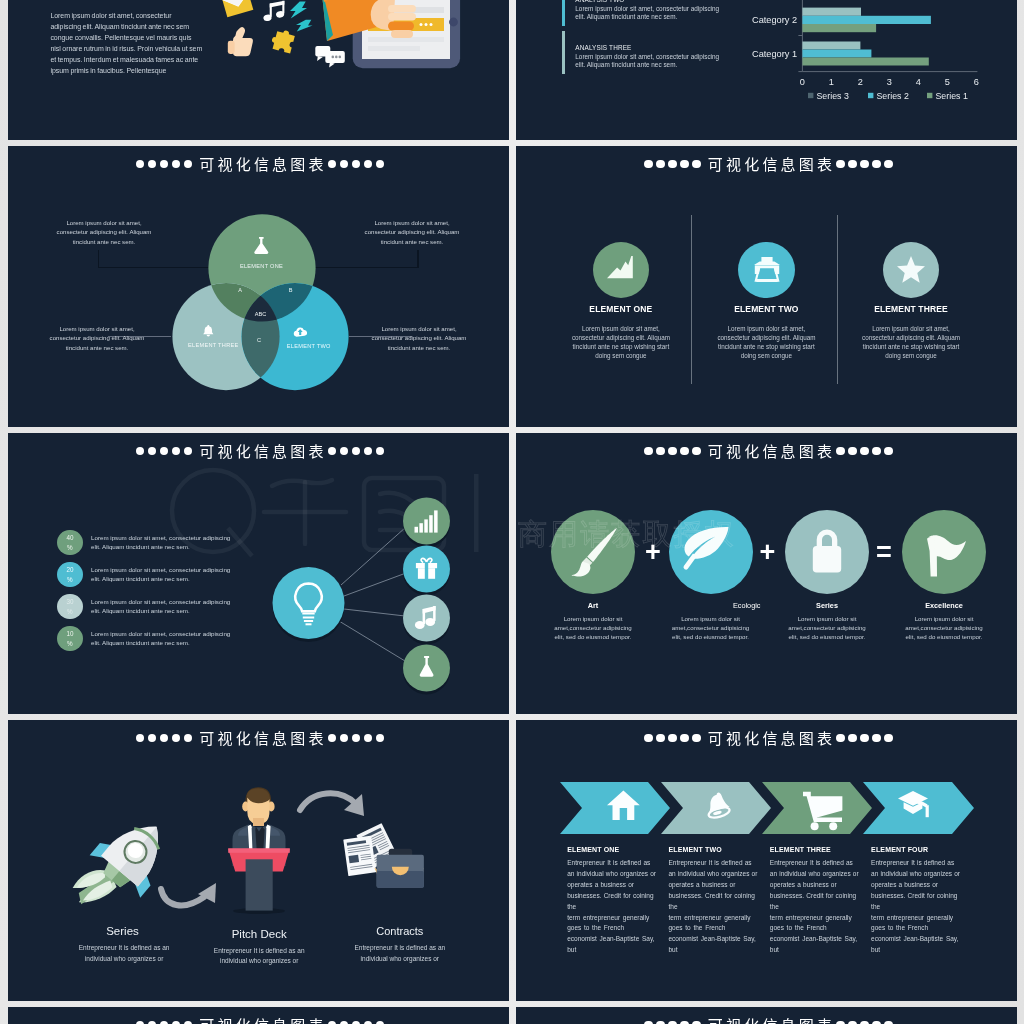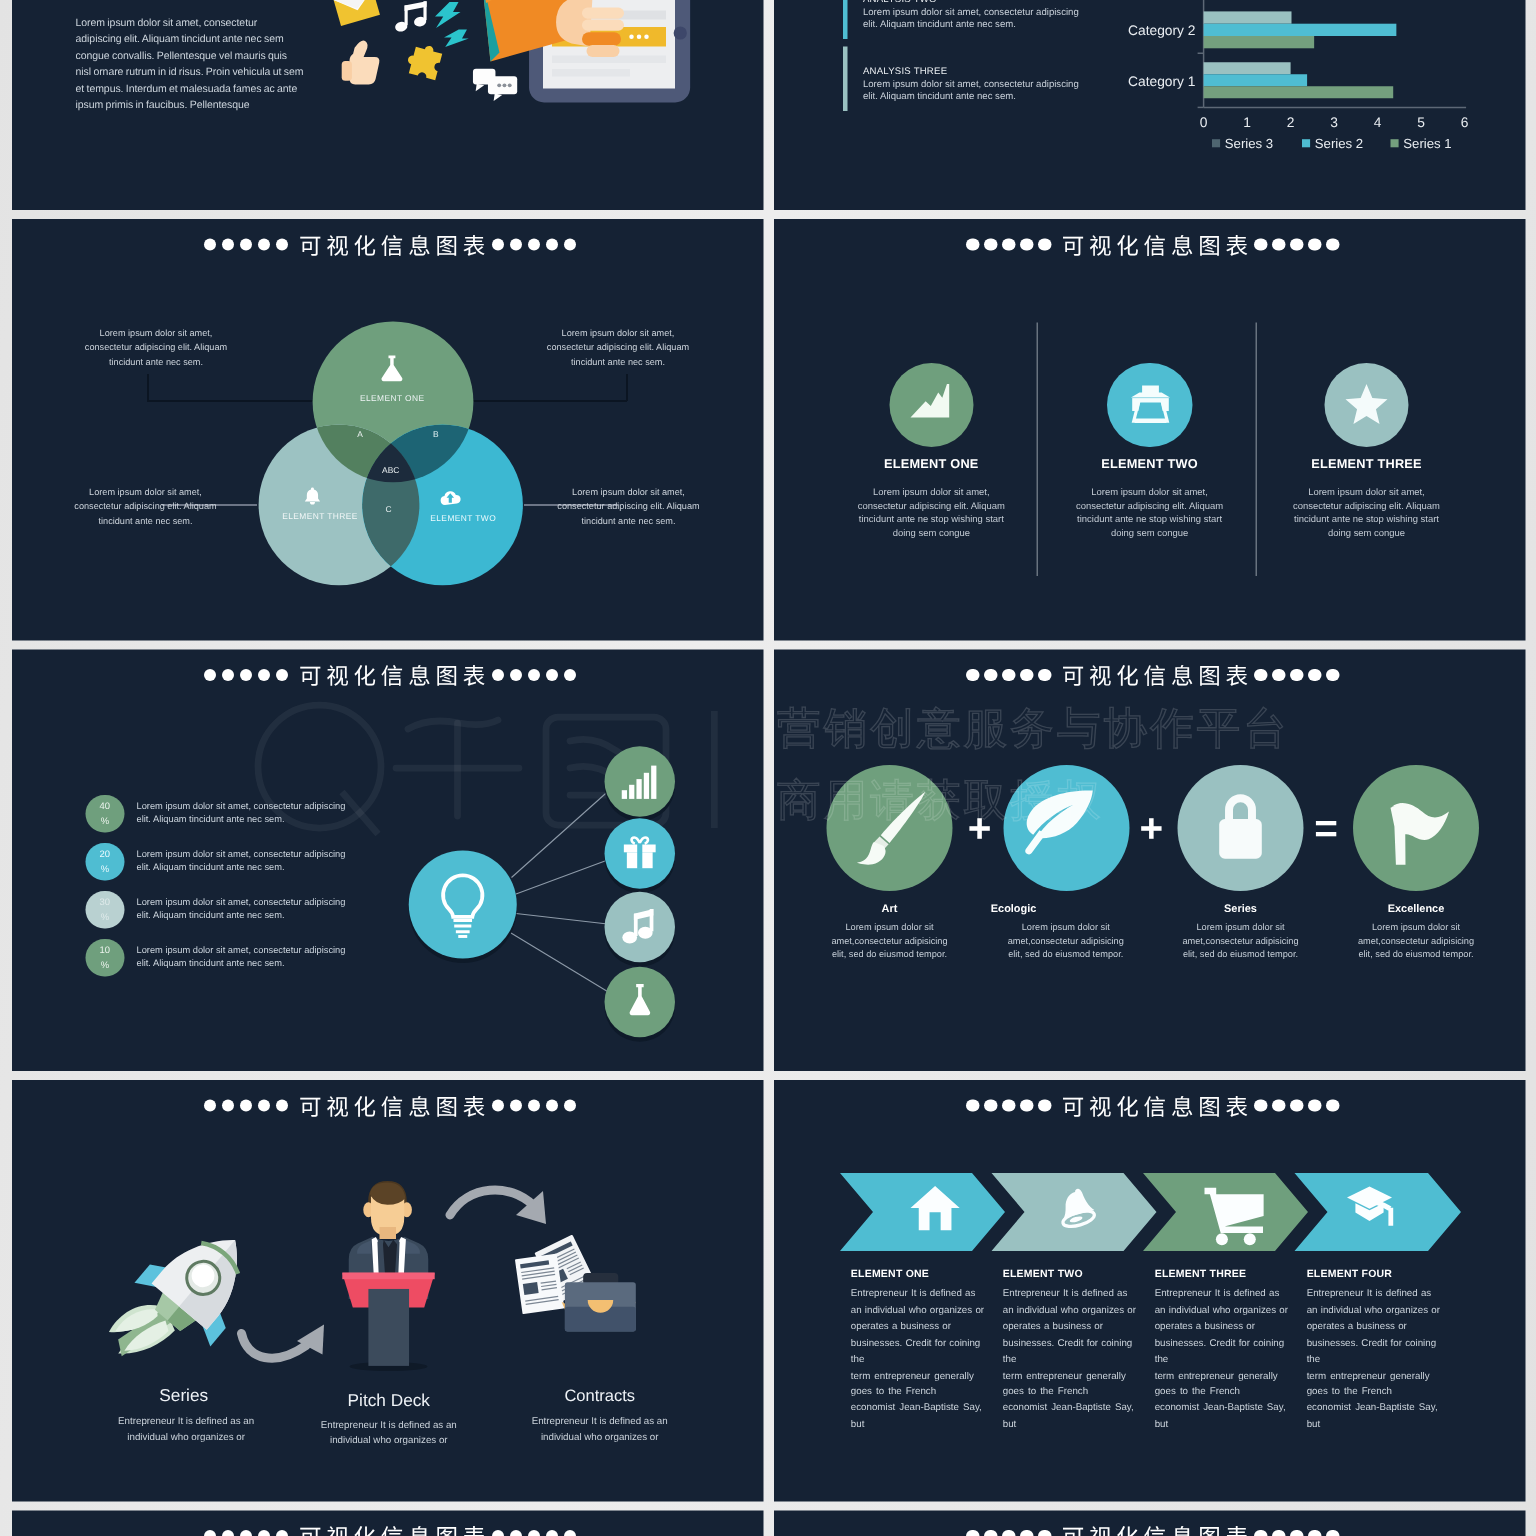--- a/index.html
+++ b/index.html
@@ -373,21 +373,20 @@
       <path d="M6.6 0 h5.0 v2.1 h-1.3 v6.1 l5.4 10.1 a1.6 1.6 0 0 1 -1.4 2.5 h-10.4 a1.6 1.6 0 0 1 -1.4 -2.5 l5.4 -10.1 v-6.1 h-1.3 z" fill="#fff"></path>
     </g>
   </svg>
 </div>
 
 <div class="slide" style="left:516px;top:433px;">
   <div class="stitle">
     <span class="dots dl"><i></i><i></i><i></i><i></i><i></i></span><span>可视化信息图表</span><span class="dots dr"><i></i><i></i><i></i><i></i><i></i></span>
   </div>
   <div style="position:absolute;left:0;top:0;width:501px;height:281px;overflow:hidden;z-index:5;pointer-events:none;">
-    <div style="position:absolute;left:2px;top:32.7px;color:transparent;-webkit-text-stroke:0.85px rgba(255,255,255,0.155);font-size:29px;font-weight:400;letter-spacing:2.1px;white-space:nowrap;line-height:40px;">营销创意服务与协作平台</div>
     <div style="position:absolute;left:2px;top:80.9px;color:transparent;-webkit-text-stroke:0.85px rgba(255,255,255,0.155);font-size:29px;font-weight:400;letter-spacing:2.1px;white-space:nowrap;line-height:40px;">商用请获取授权</div>
   </div>
 
   <div>
     <div style="position:absolute;left:35px;top:77px;width:84px;height:84px;border-radius:50%;background:#6f9f7d;"></div>
     <svg style="position:absolute;left:53px;top:94px;" width="50" height="49" viewBox="0 0 50 49">
       <path d="M47.8 1.0 C43.0 4.0 28.0 18.0 18.2 29.8 l5.8 5.2 C33.0 24.0 45.0 7.5 47.8 1.0 Z" fill="#f6fbf6"></path>
       <path d="M17.4 30.6 l6.0 5.2 l-3.8 4.0 l-6.0 -5.2 Z" fill="#e6eee6"></path>
       <path d="M13.6 34.4 c-2.4 2.6 -1.8 7.4 -5.2 11.0 c-2.4 2.5 -6.2 2.8 -6.2 2.8 c0 0 5.6 2.0 10.6 1.0 c5.2 -1.0 8.6 -5.0 8.6 -8.8 a5.0 5.0 0 0 0 -1.6 -3.6 Z" fill="#f6fbf6"></path>
     </svg>
@@ -395,21 +394,21 @@
     <div style="position:absolute;left:35px;top:181px;width:84px;text-align:center;color:#c8d1da;font-size:6.15px;line-height:9.1px;">Lorem ipsum dolor sit amet,consectetur adipisicing elit, sed do eiusmod tempor.</div>
   </div>
   <div style="position:absolute;left:121px;top:103px;width:32px;text-align:center;color:#fff;font-size:27px;font-weight:bold;line-height:32px;">+</div>
 
   <div>
     <div style="position:absolute;left:152.5px;top:77px;width:84px;height:84px;border-radius:50%;background:#4fbdd2;"></div>
     <svg style="position:absolute;left:166px;top:93px;" width="48" height="38" viewBox="0 0 48 38">
       <path d="M46.5 1.0 C31.0 0.5 13.5 4.5 6.0 14.0 C0.5 21.0 2.0 27.5 6.8 30.5 C13.5 21.5 24.0 14.0 33.5 10.5 C24.5 15.5 14.5 23.5 9.0 32.5 C16.0 34.0 28.5 31.0 36.0 22.5 C42.0 15.5 46.0 7.5 46.5 1.0 Z" fill="#f7fdfd"></path>
       <path d="M11.0 27.5 l4.0 2.6 l-9.2 12.6 a2.4 2.4 0 0 1 -4.0 -2.6 z" fill="#f7fdfd"></path>
     </svg>
-    <div style="position:absolute;left:144.5px;top:169px;width:100px;text-align:left;color:#fff;font-size:7.3px;font-weight:bold;line-height:8px;">Ecologic</div>
+    <div style="position:absolute;left:144.5px;top:169px;width:100px;text-align:right;color:#fff;font-size:7.3px;font-weight:normal;line-height:8px;">Ecologic</div>
     <div style="position:absolute;left:152.5px;top:181px;width:84px;text-align:center;color:#c8d1da;font-size:6.15px;line-height:9.1px;">Lorem ipsum dolor sit amet,consectetur adipisicing elit, sed do eiusmod tempor.</div>
   </div>
   <div style="position:absolute;left:235.5px;top:103px;width:32px;text-align:center;color:#fff;font-size:27px;font-weight:bold;line-height:32px;">+</div>
 
   <div>
     <div style="position:absolute;left:269px;top:77px;width:84px;height:84px;border-radius:50%;background:#9ac1c1;"></div>
     <svg style="position:absolute;left:294px;top:96px;" width="34" height="45" viewBox="0 0 34 45">
       <path d="M17 0.5 a10.3 10.3 0 0 0 -10.3 10.3 v7.8 h5.3 v-7.8 a5.0 5.0 0 0 1 10.0 0 v7.8 h5.3 v-7.8 A10.3 10.3 0 0 0 17 0.5 z" fill="#f7fbfb"></path>
       <rect x="2.8" y="17" width="28.4" height="26.5" rx="3.8" fill="#f7fbfb"></rect>
     </svg>

